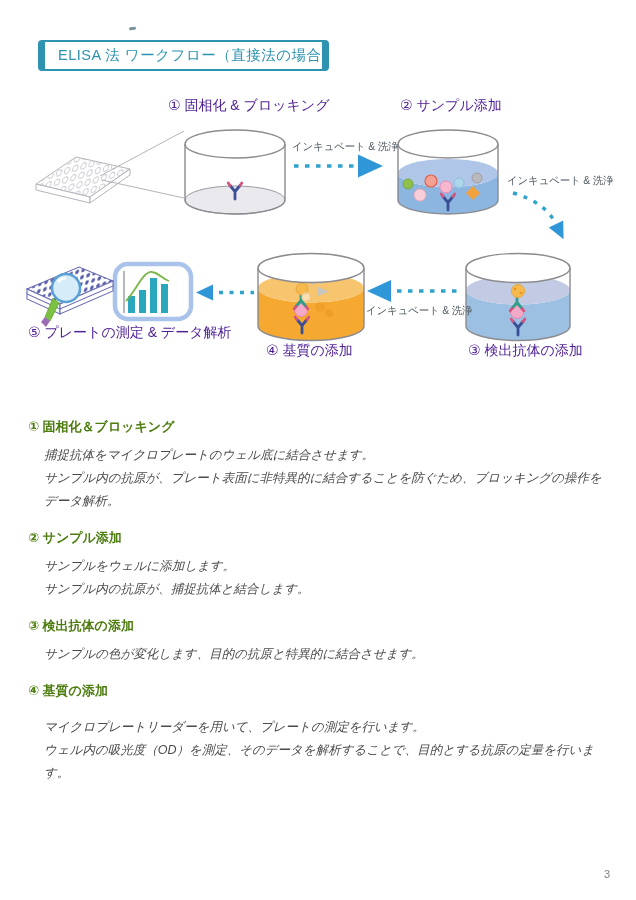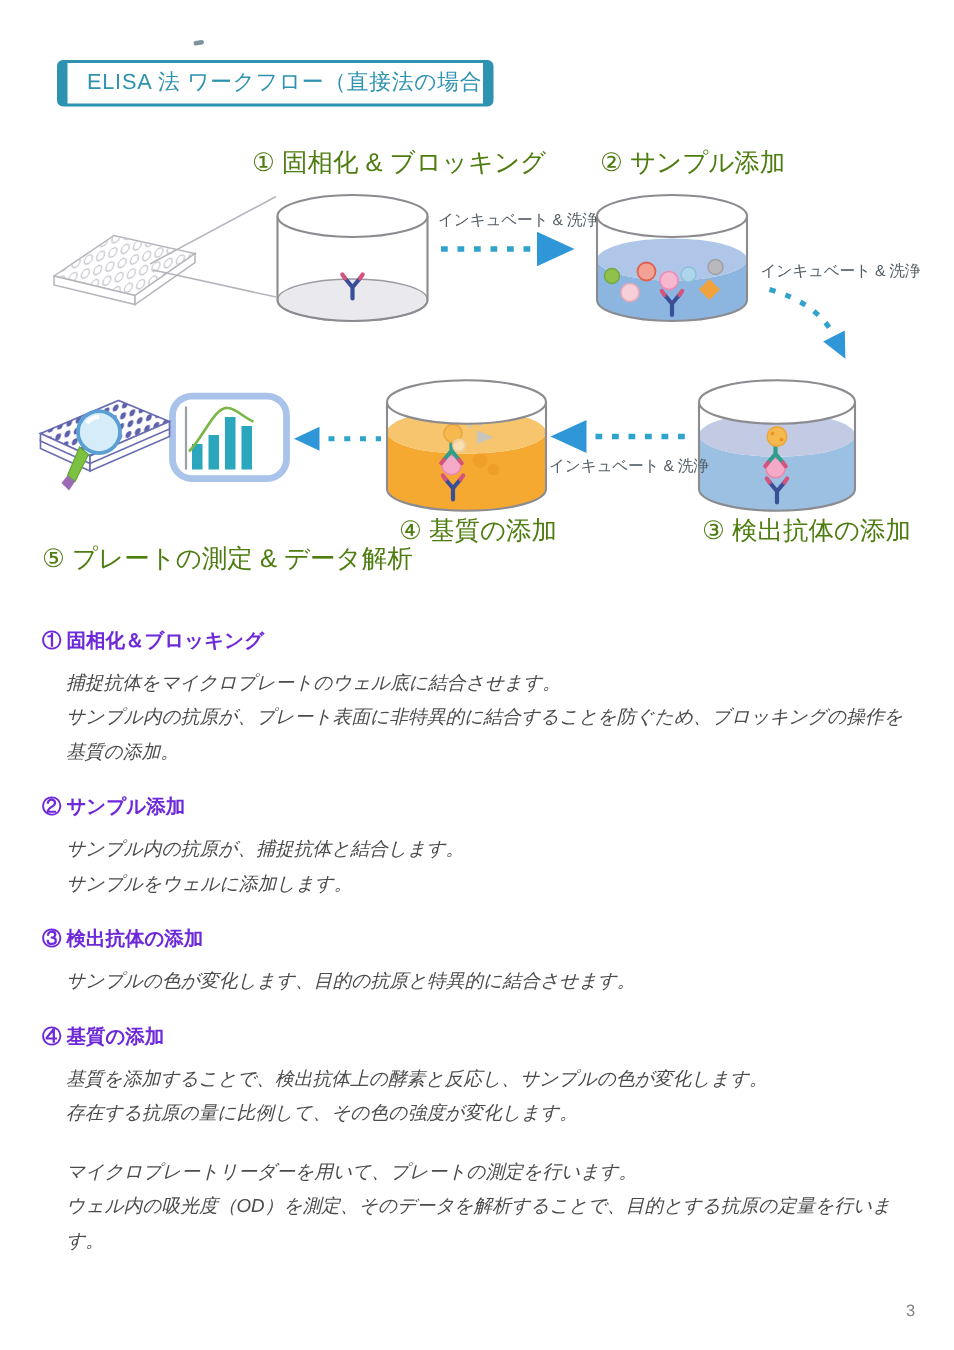--- a/index.html
+++ b/index.html
@@ -6,27 +6,27 @@
   .page{position:relative;width:636px;height:900px;background:#ffffff;overflow:hidden;
         font-family:"Liberation Sans","DejaVu Sans",sans-serif;color:#4b4b4b;}
   
   .title-box{position:absolute;left:38px;top:40px;width:264px;height:27px;
              border:2px solid #2E93B0;border-left-width:7px;border-right-width:7px;
              border-radius:4px;color:#2E93B0;font-size:14.5px;line-height:27px;
              padding-left:13px;letter-spacing:.5px;white-space:nowrap;}
   .brush-mark{position:absolute;left:129px;top:27px;width:7px;height:3px;background:#7e949c;
               border-radius:2px;transform:rotate(-8deg);}
   
-  .dlbl{position:absolute;font-size:17px;color:#4d7c0f;white-space:nowrap;}
+  .dlbl{position:absolute;font-size:14px;color:#4c1d95;white-space:nowrap;}
   .albl{position:absolute;font-size:10.5px;color:#525d66;white-space:nowrap;letter-spacing:-.2px;}
   svg{position:absolute;left:0;top:0;}
   
   .sections{position:absolute;left:28px;top:418px;right:24px;}
   .sec{margin:0 0 16px 0;}
-  .sec-h{margin:0 0 8px 0;font-size:13px;line-height:18px;font-weight:bold;color:#6d28d9;font-family:Liberation Serif, serif;}
+  .sec-h{margin:0 0 8px 0;font-size:13px;line-height:18px;font-weight:bold;color:#4d7c0f;}
   .sec-body{padding-left:16px;font-style:italic;}
   .sec-line{font-size:12.5px;line-height:23px;color:#4b4b4b;}
   .page-num{position:absolute;left:604px;top:868px;font-size:11px;color:#808080;}
 </style>
 </head>
 <body>
 
 <div class="page">
 
   <div class="brush-mark"></div>
@@ -162,57 +162,53 @@
       <path d="M58,282 a10,10 0 0 1 8,-4" fill="none" stroke="#ffffff" stroke-width="3" opacity="0.9"></path>
       <polygon points="53,298 59,303 50,321 45,317" fill="#7cc142" stroke="#63a733" stroke-width="0.8"></polygon>
       <polygon points="45,317 50,321 46,327 41,322" fill="#9b6bb5"></polygon>
     </g>
   </svg>
 
   <div class="dlbl" style="left:168px;top:97px;">① 固相化 &amp; ブロッキング</div>
   <div class="dlbl" style="left:400px;top:97px;">② サンプル添加</div>
   <div class="dlbl" style="left:468px;top:342px;">③ 検出抗体の添加</div>
   <div class="dlbl" style="left:266px;top:342px;">④ 基質の添加</div>
-  <div class="dlbl" style="left:28px;top:361px;">⑤ プレートの測定 &amp; データ解析</div>
+  <div class="dlbl" style="left:28px;top:324px;">⑤ プレートの測定 &amp; データ解析</div>
   <div class="albl" style="left:292px;top:140px;">インキュベート &amp; 洗浄</div>
   <div class="albl" style="left:507px;top:174px;">インキュベート &amp; 洗浄</div>
   <div class="albl" style="left:366px;top:304px;">インキュベート &amp; 洗浄</div>
 
   <div class="sections">
 
     <section class="sec">
       <h2 class="sec-h">① 固相化＆ブロッキング</h2>
       <div class="sec-body">
         <div class="sec-line">捕捉抗体をマイクロプレートのウェル底に結合させます。</div>
         <div class="sec-line">サンプル内の抗原が、プレート表面に非特異的に結合することを防ぐため、ブロッキングの操作を</div>
-        <div class="sec-line">基質の添加。</div>
+        <div class="sec-line">データ解析。</div>
       </div>
     </section>
 
     <section class="sec">
       <h2 class="sec-h">② サンプル添加</h2>
       <div class="sec-body">
+        <div class="sec-line">サンプルをウェルに添加します。</div>
         <div class="sec-line">サンプル内の抗原が、捕捉抗体と結合します。</div>
-        <div class="sec-line">サンプルをウェルに添加します。</div>
       </div>
     </section>
 
     <section class="sec">
       <h2 class="sec-h">③ 検出抗体の添加</h2>
       <div class="sec-body">
         <div class="sec-line">サンプルの色が変化します、目的の抗原と特異的に結合させます。</div>
       </div>
     </section>
 
     <section class="sec">
       <h2 class="sec-h">④ 基質の添加</h2>
-      <div class="sec-body">
-        <div class="sec-line">基質を添加することで、検出抗体上の酵素と反応し、サンプルの色が変化します。</div>
-        <div class="sec-line">存在する抗原の量に比例して、その色の強度が変化します。</div>
-      </div>
     </section>
 
     <section class="sec">
       <div class="sec-body">
         <div class="sec-line">マイクロプレートリーダーを用いて、プレートの測定を行います。</div>
         <div class="sec-line">ウェル内の吸光度（OD）を測定、そのデータを解析することで、目的とする抗原の定量を行います。</div>
       </div>
     </section>
 
   </div>

